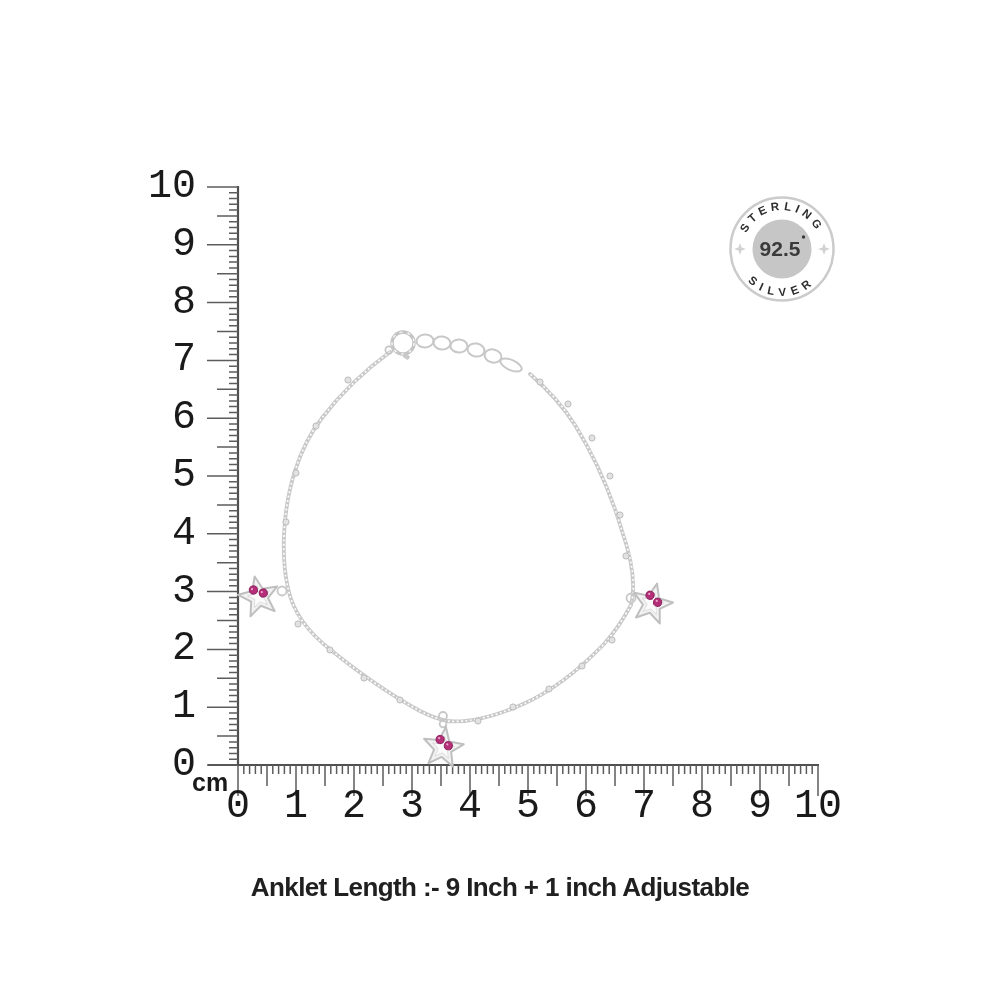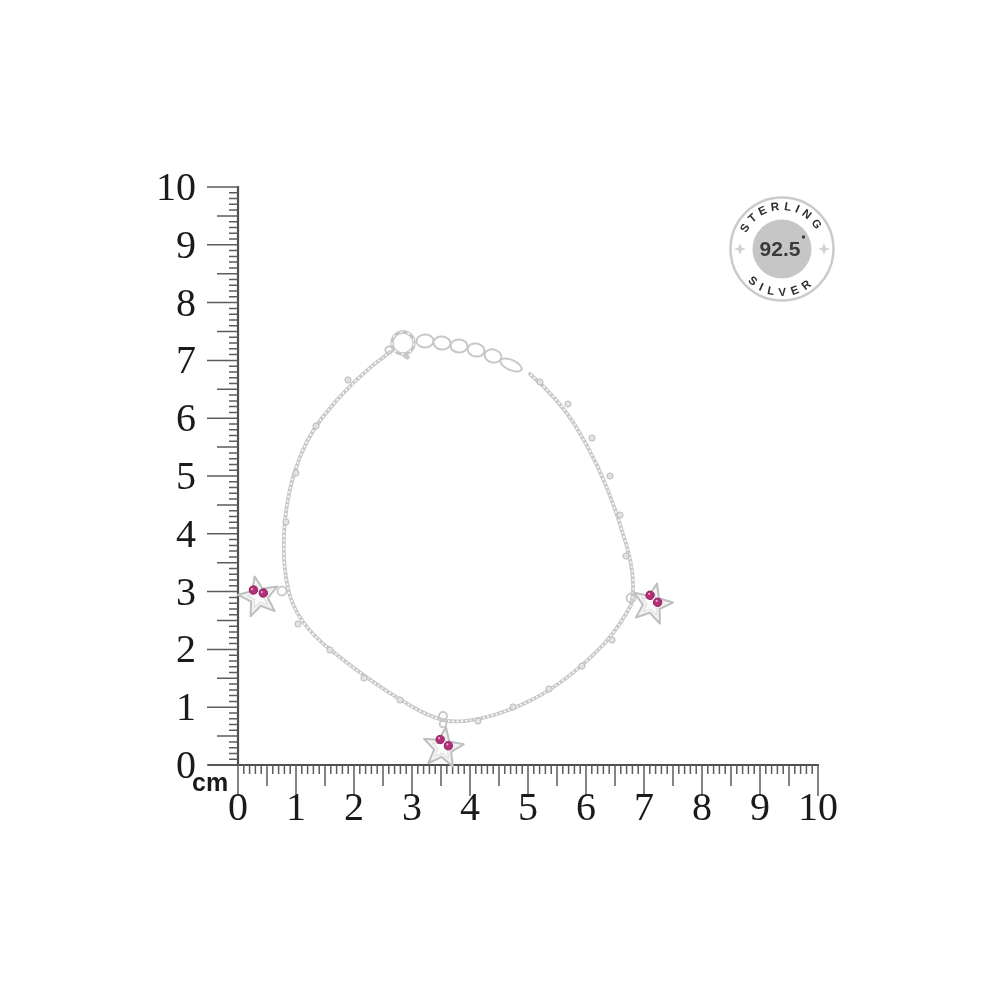--- a/index.html
+++ b/index.html
@@ -1,20 +1,20 @@
 <!DOCTYPE html>
 <html><head>
 <meta charset="utf-8">
 <style>
   html,body{margin:0;padding:0;background:#ffffff;}
   .canvas{position:relative;width:1000px;height:1000px;background:#ffffff;overflow:hidden;
           font-family:"Liberation Sans",sans-serif;}
   svg{display:block;}
   #scene{position:absolute;left:0;top:0;}
-  .num{position:absolute;font-family:Liberation Serif, serif;font-size:40px;font-weight:400;
+  .num{position:absolute;font-family:Liberation Mono, monospace;font-size:40px;font-weight:400;
        color:#1a1a1a;line-height:52px;height:52px;}
   .vnum{left:104px;width:92px;text-align:right;}
   .hnum{top:781px;width:64px;text-align:center;}
   .unit{position:absolute;left:192px;top:768px;width:44px;
         font-size:25px;font-weight:700;color:#1a1a1a;}
   .badge{position:absolute;left:727px;top:194px;width:110px;height:110px;}
   .caption{position:absolute;left:0;right:0;top:872px;text-align:center;
            font-size:26px;font-weight:700;letter-spacing:-0.6px;color:#202020;}
   .badge-val{font-family:"Liberation Sans",sans-serif;font-size:21px;font-weight:700;}
   .badge-arc{font-family:"Liberation Sans",sans-serif;font-size:11.5px;font-weight:700;}
@@ -146,13 +146,14 @@
         <textPath href="#arcTop" startOffset="50%" text-anchor="middle">STERLING</textPath>
       </text>
       <text class="badge-arc" letter-spacing="6" fill="#2e2e2e">
         <textPath href="#arcBot" startOffset="50%" text-anchor="middle">SILVER</textPath>
       </text>
       <path d="M0,-6 L1.6,-1.6 L6,0 L1.6,1.6 L0,6 L-1.6,1.6 L-6,0 L-1.6,-1.6 Z" transform="translate(13,55)" fill="#d2d2d2"></path>
       <path d="M0,-6 L1.6,-1.6 L6,0 L1.6,1.6 L0,6 L-1.6,1.6 L-6,0 L-1.6,-1.6 Z" transform="translate(97,55)" fill="#d2d2d2"></path>
     </svg>
   </div>
 
+  <div class="caption">Anklet Length :- 9 Inch + 1 inch Adjustable</div>
 </div>
 
 </body></html>

